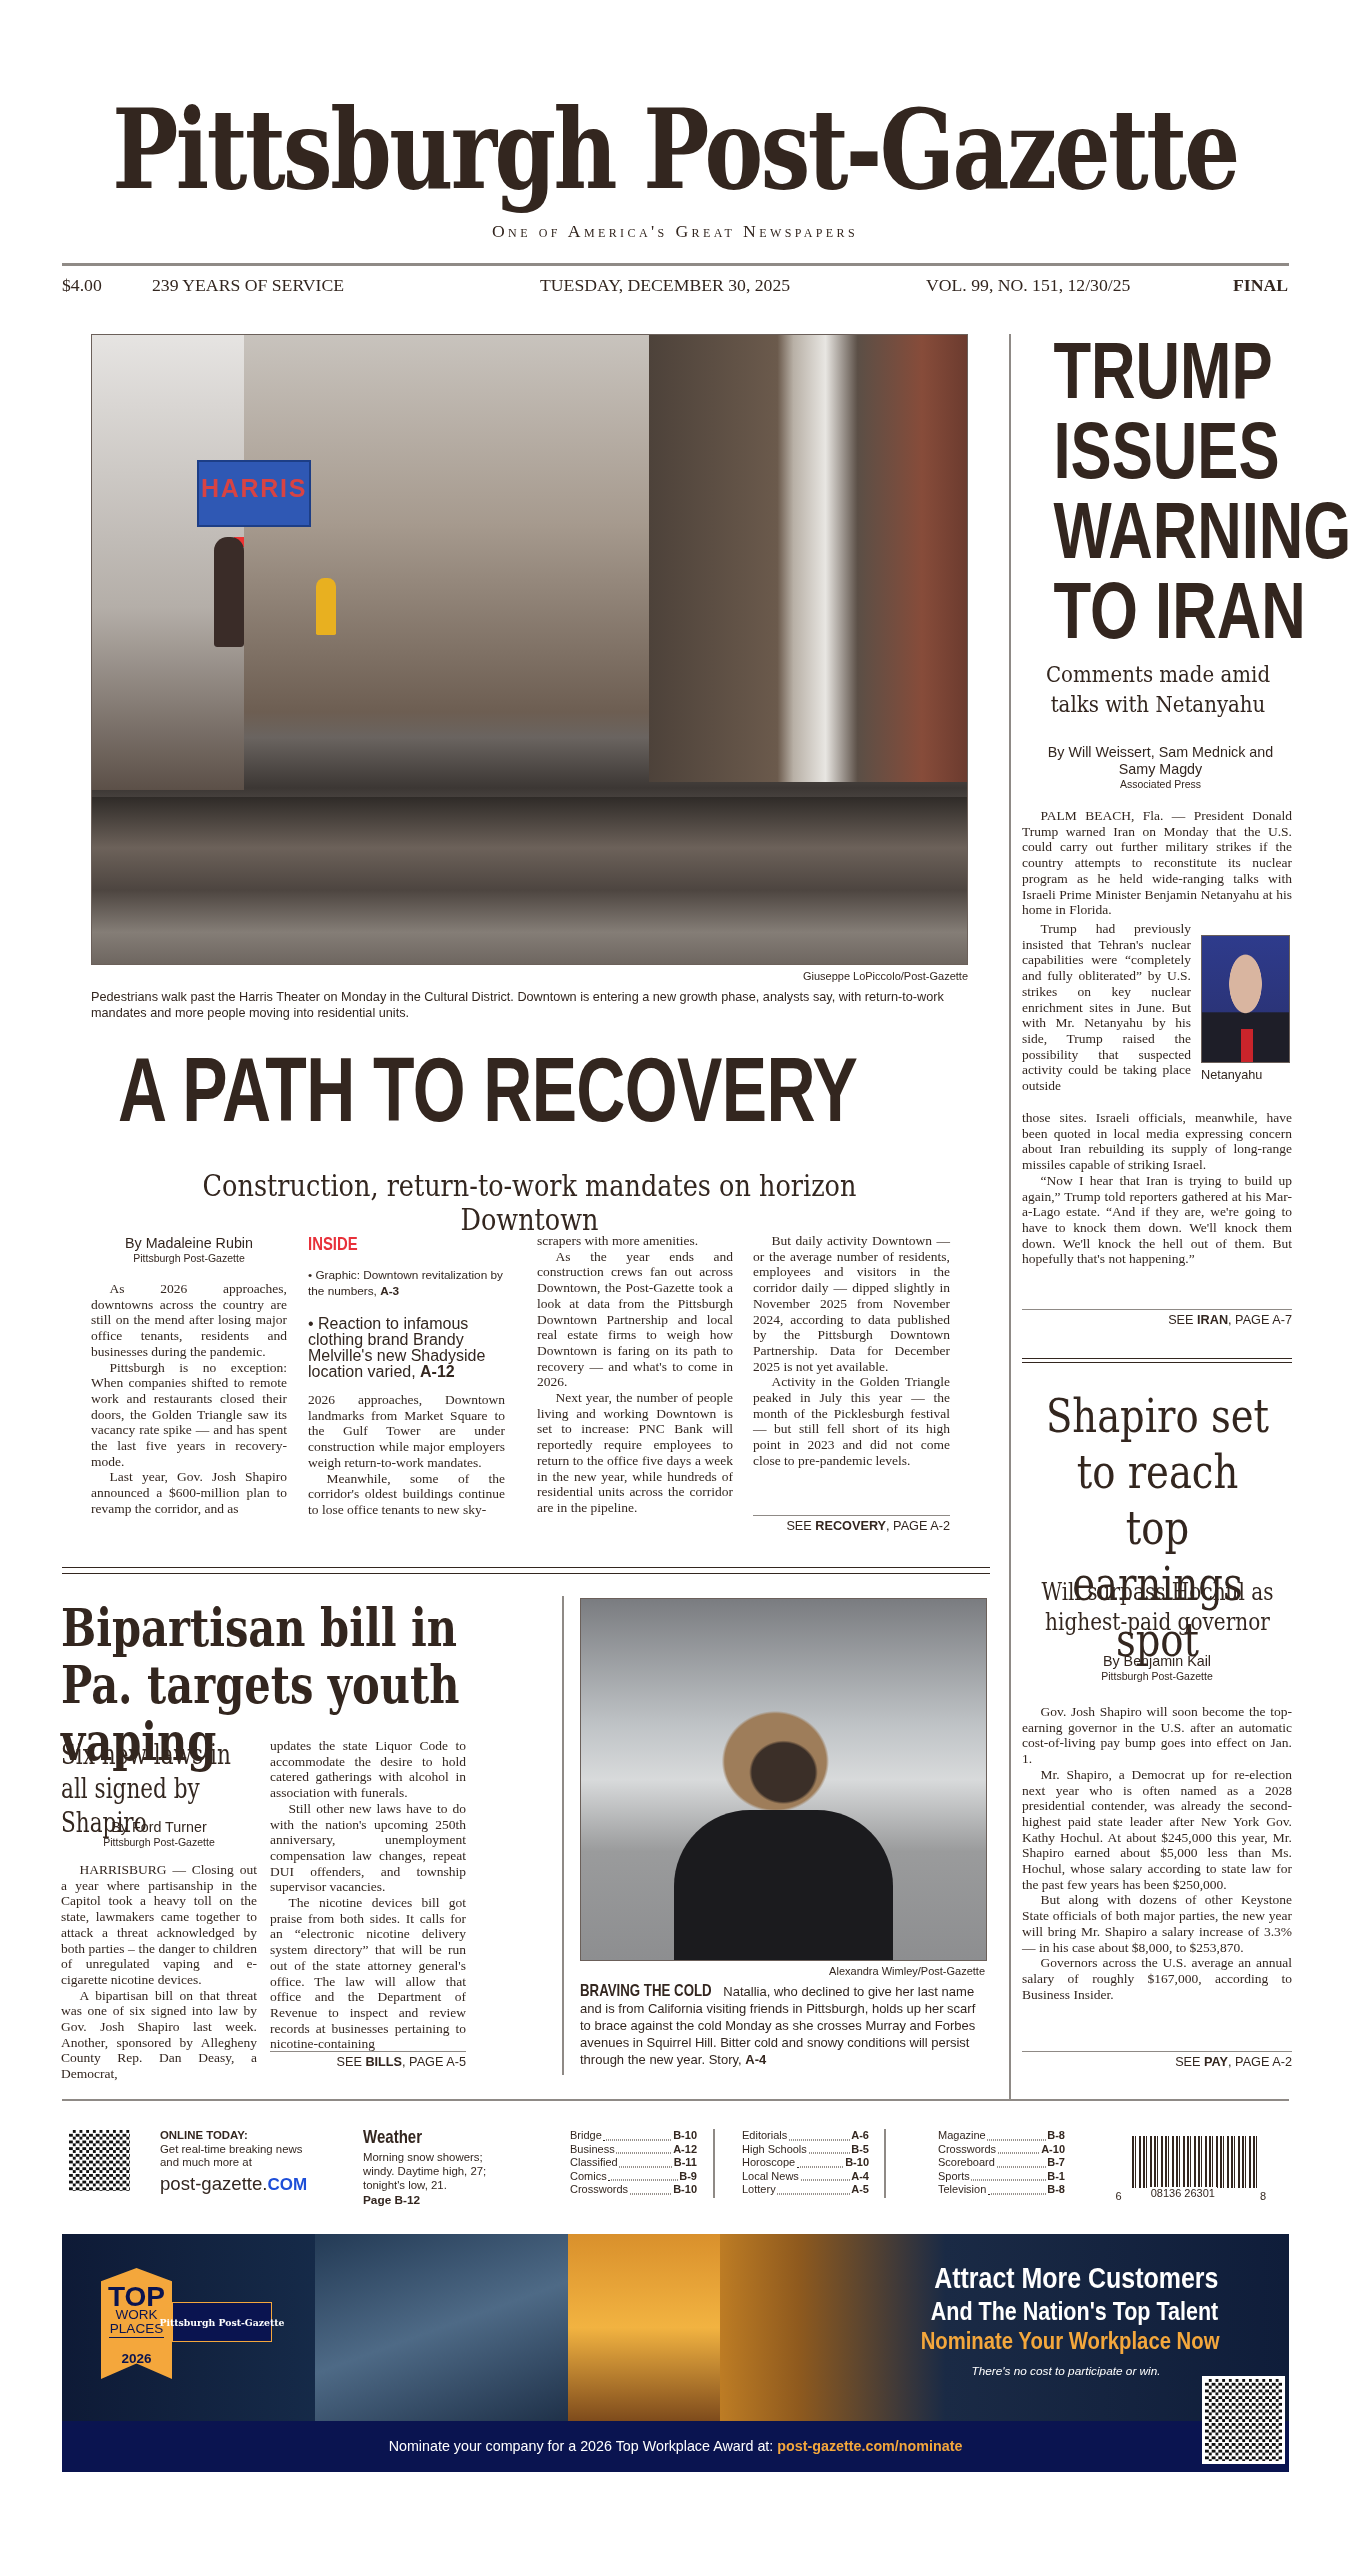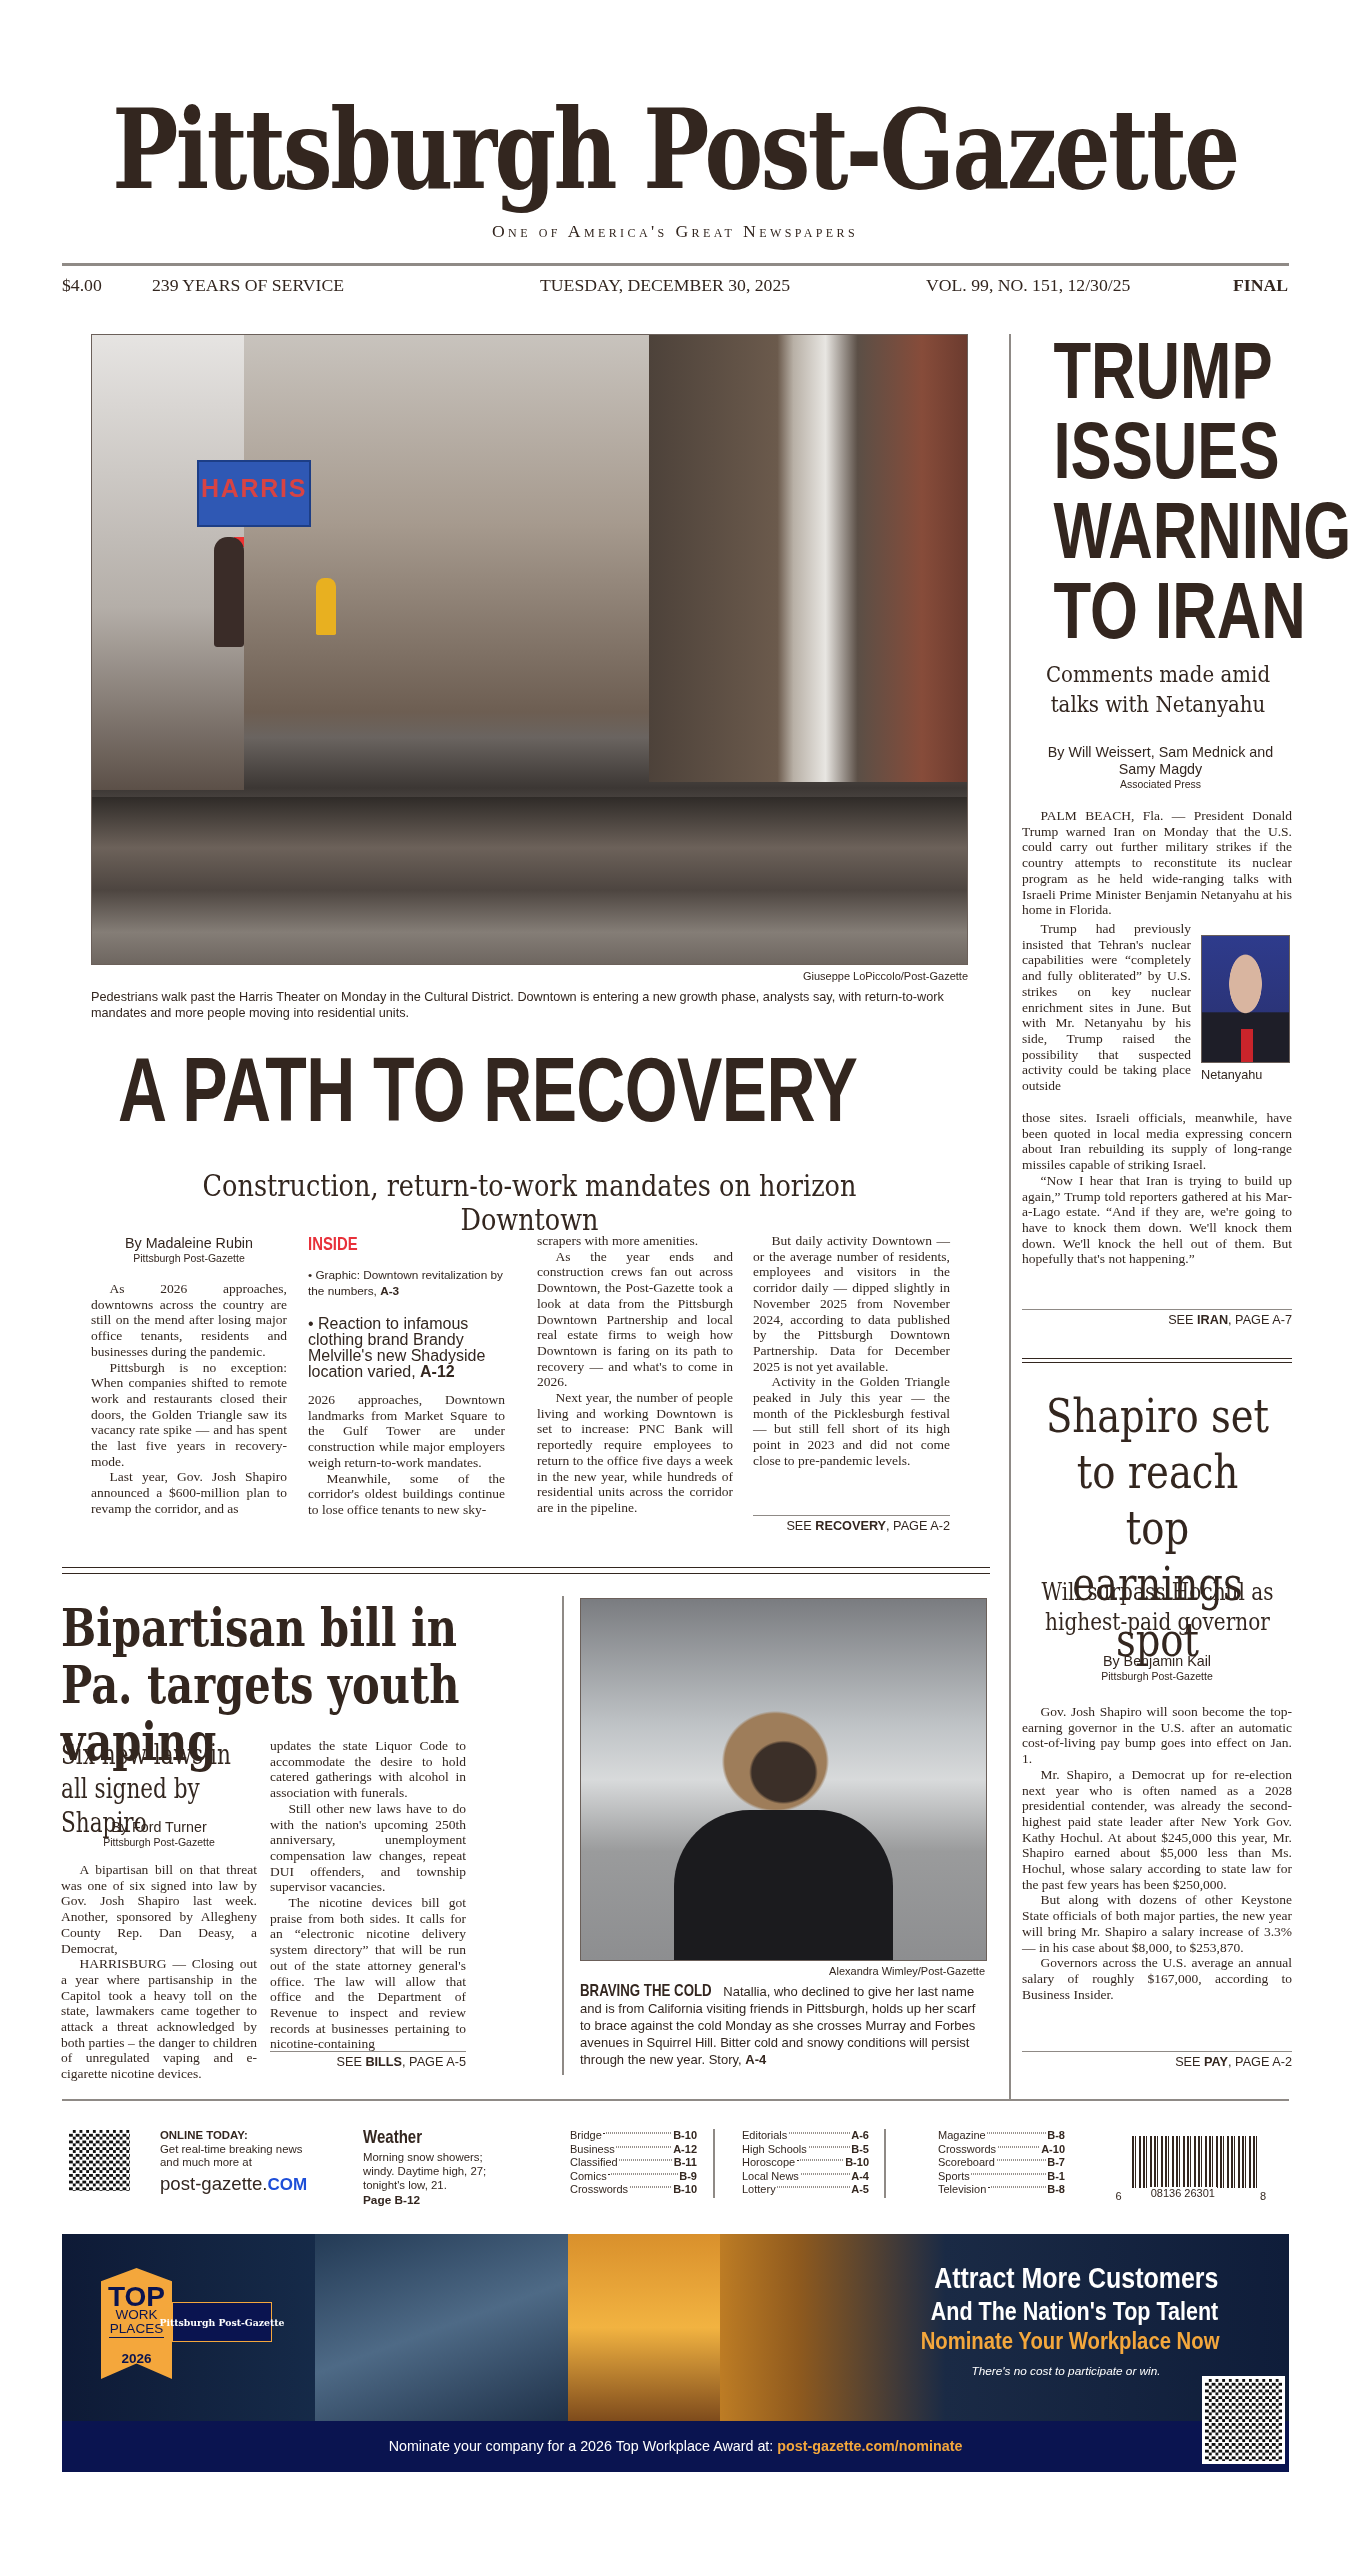--- a/index.html
+++ b/index.html
@@ -45,21 +45,21 @@
 .byline .org{font-size:10.5px;line-height:13.5px}
 .body-col{font-family:"Liberation Serif",serif;font-size:13.5px;line-height:15.7px;color:#33261f;text-align:justify;hyphens:auto}
 .body-col p{text-indent:18.6px}
 .body-col p.noindent{text-indent:0}
 .jump{font-family:"Liberation Sans",sans-serif;font-size:12.7px;text-align:right;color:#33261f;border-top:1.7px solid #8f8a86;padding-top:3.4px}
 .jump b{font-weight:bold}
 .deck{font-family:"DejaVu Serif",serif;color:#33261f;text-align:center}
 
 
 .idx{font-family:"Liberation Sans",sans-serif;font-size:11px;line-height:13.5px;color:#33261f;width:127px}
-.idx-row{display:flex;align-items:center}
+.idx-row{display:flex;align-items:flex-end}
 .idx-row .lbl{white-space:nowrap}
 .idx-row .dots{flex:1;border-bottom:0.8px dotted #33261f;margin:0 1.7px;transform:translateY(-2.5px)}
 .idx-row .pg{font-weight:bold;white-space:nowrap}
 
 
 #ad{left:62px;top:2234px;width:1227px;height:238px;background:
  linear-gradient(90deg,#0e1a36 0%,#18304f 28%,#3a2b1f 42%,#c98526 52%,#8f5a1e 60%,#1a2a45 72%,#0f1d3a 100%);overflow:hidden}
 #ad-bar{left:0;top:187px;width:1227px;height:51px;background:#0a1450}
 .qr{background:
  conic-gradient(#111 25%,#fff 0 50%,#111 0 75%,#fff 0) 0 0/6.7px 6.7px;border:3.4px solid #fff}
@@ -169,22 +169,22 @@
 </div>
 <div class="abs jump" style="left:1022px;top:2051px;width:270px"><span>SEE </span><b>PAY</b><span>, PAGE A-2</span></div>
 
 <div class="abs deck" style="left:61px;top:1599px;width:523px;font-size:52px;line-height:57px;font-weight:bold;text-align:left;transform:scaleX(0.8);transform-origin:left top">Bipartisan bill in Pa. targets youth vaping</div>
 <div class="abs deck" style="left:61px;top:1738px;width:253px;font-size:27px;line-height:34px;text-align:left;transform:scaleX(0.8);transform-origin:left top">Six new laws in all signed by Shapiro</div>
 <div class="abs byline" style="left:61px;top:1819px;width:196px">
   <div class="name">By Ford Turner</div>
   <div class="org">Pittsburgh Post-Gazette</div>
 </div>
 <div class="abs body-col" style="left:61px;top:1862px;width:196px">
+  <p>HARRISBURG — Closing out a year where partisanship in the Capitol took a heavy toll on the state, lawmakers came together to attack a threat acknowledged by both parties – the danger to children of unregulated vaping and e-cigarette nicotine devices.</p>
   <p>A bipartisan bill on that threat was one of six signed into law by Gov. Josh Shapiro last week. Another, sponsored by Allegheny County Rep. Dan Deasy, a Democrat,</p>
-  <p>HARRISBURG — Closing out a year where partisanship in the Capitol took a heavy toll on the state, lawmakers came together to attack a threat acknowledged by both parties – the danger to children of unregulated vaping and e-cigarette nicotine devices.</p>
 </div>
 <div class="abs body-col" style="left:270px;top:1738px;width:196px">
   <p class="noindent">updates the state Liquor Code to accommodate the desire to hold catered gatherings with alcohol in association with funerals.</p>
   <p>Still other new laws have to do with the nation's upcoming 250th anniversary, unemployment compensation law changes, repeat DUI offenders, and township supervisor vacancies.</p>
   <p>The nicotine devices bill got praise from both sides. It calls for an “electronic nicotine delivery system directory” that will be run out of the state attorney general's office. The law will allow that office and the Department of Revenue to inspect and review records at businesses pertaining to nicotine-containing</p>
 </div>
 <div class="abs jump" style="left:270px;top:2051px;width:196px"><span>SEE </span><b>BILLS</b><span>, PAGE A-5</span></div>
 <div class="abs vrule" style="left:562px;top:1596px;height:479px"></div>
 
 <div class="abs photo" id="cold-photo">

